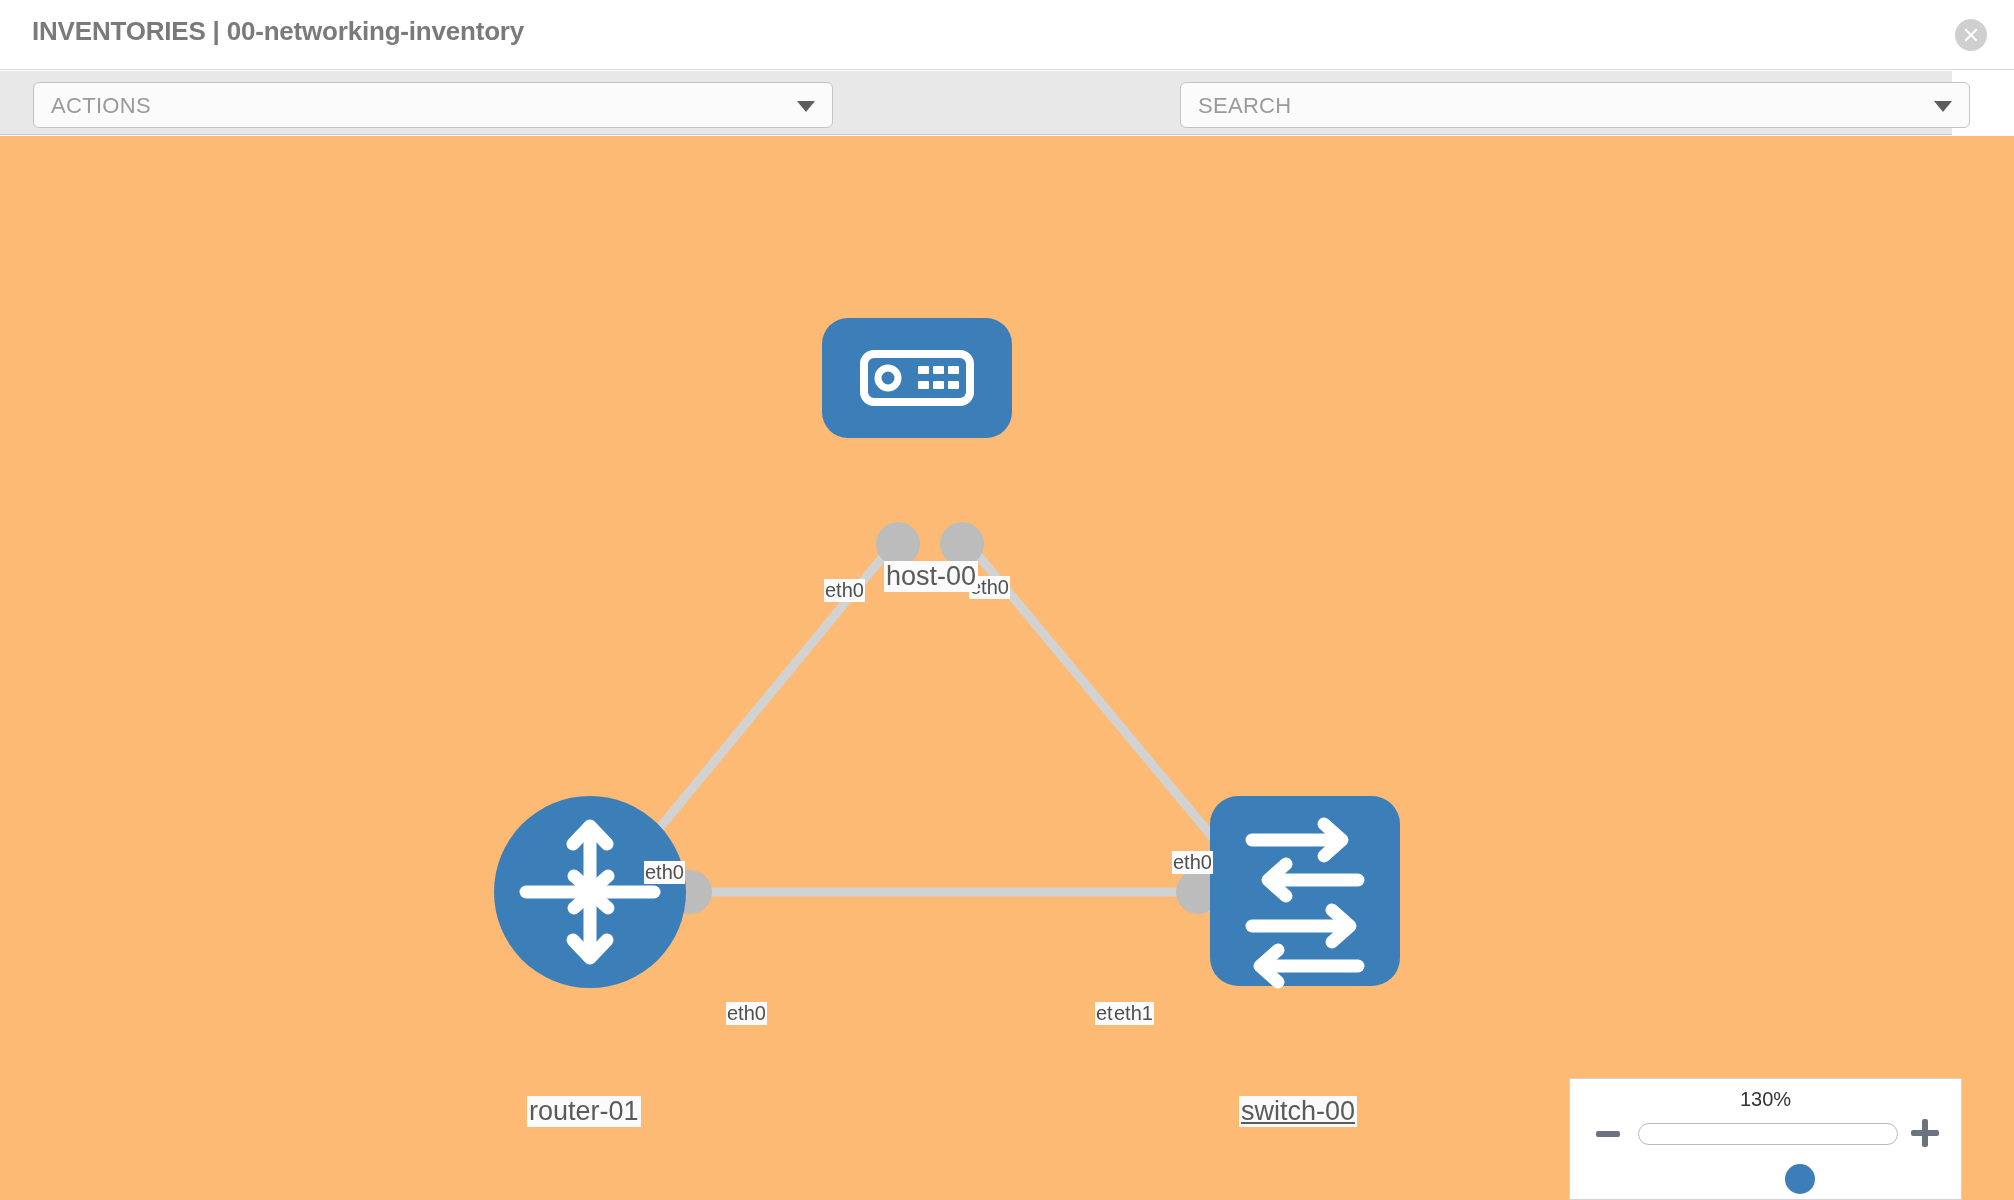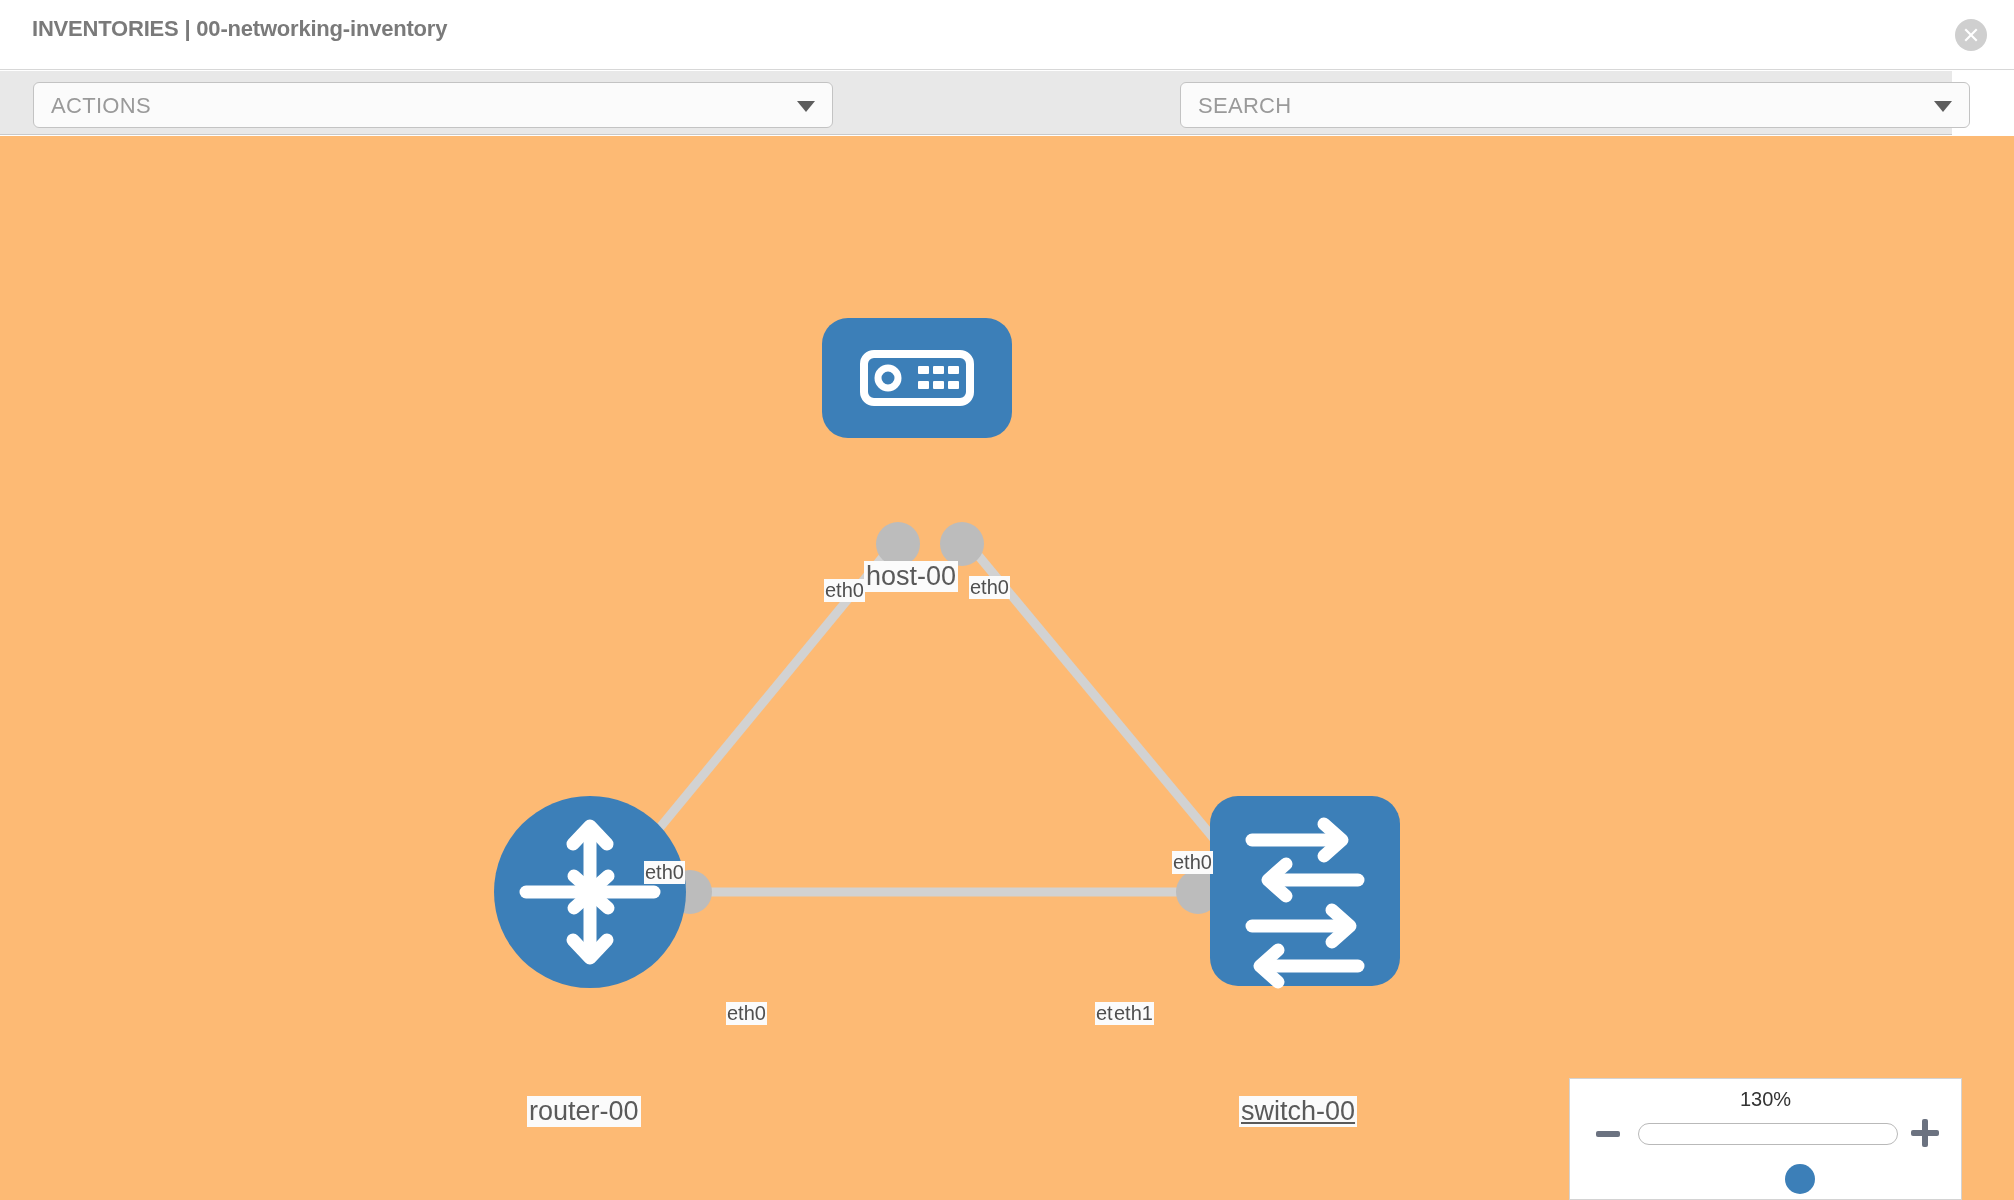--- a/index.html
+++ b/index.html
@@ -13,21 +13,21 @@
 
   
   #header {
     position: absolute; left: 0; top: 0;
     width: 2014px; height: 70px;
     background: #ffffff;
     border-bottom: 1px solid #d7d7d7;
   }
   #page-title {
     position: absolute; left: 32px; top: 16px;
-    font-size: 22px; font-weight: bold;
+    font-size: 26px; font-weight: bold;
     color: #7a7a7a;
     letter-spacing: -0.2px;
     white-space: nowrap;
   }
   #close-button {
     position: absolute; right: 27px; top: 19px;
     width: 32px; height: 32px;
     border-radius: 50%;
     background: #cfcfcf;
     cursor: pointer;
@@ -238,22 +238,22 @@
   </svg>
 
   <div class="iface-label" style="left:824px;  top:443px;">eth0</div>
   <div class="iface-label" style="left:969px;  top:440px;">eth0</div>
   <div class="iface-label" style="left:644px;  top:725px;">eth0</div>
   <div class="iface-label" style="left:1172px; top:715px;">eth0</div>
   <div class="iface-label" style="left:726px;  top:866px;">eth0</div>
   <div class="iface-label" style="left:1095px; top:866px;">eth0</div>
   <div class="iface-label" style="left:1113px; top:866px;text-align:center;">eth1</div>
 
-  <div class="node-label" style="left:864px;  top:425px;">host-00</div>
-  <div class="node-label" style="left:527px;  top:960px;">router-00</div>
+  <div class="node-label" style="left:884px;  top:425px;">host-00</div>
+  <div class="node-label" style="left:527px;  top:960px;">router-01</div>
   <div class="node-label" style="left:1239px; top:960px;text-decoration:underline;">switch-00</div>
 </div>
 
 <div id="zoom-panel">
   <div id="zoom-level">130%</div>
   <div id="zoom-minus"></div>
   <div id="zoom-track">
     <div id="zoom-thumb"></div>
   </div>
   <div id="zoom-plus"></div>

